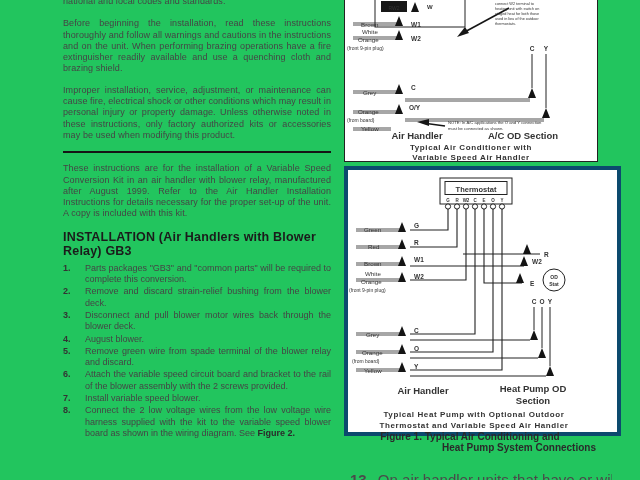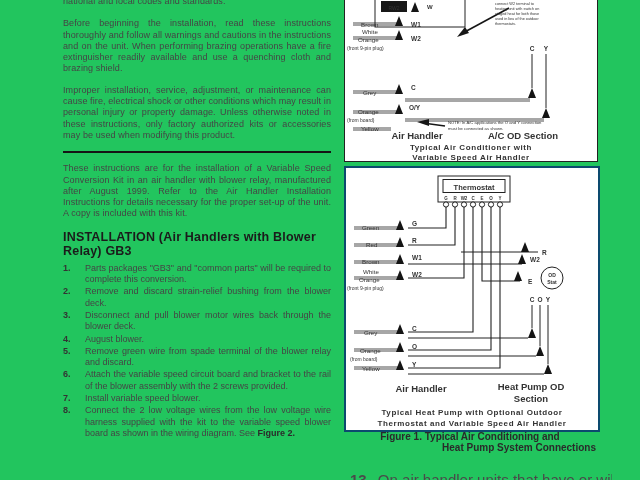--- a/index.html
+++ b/index.html
@@ -16,21 +16,21 @@
   ol.steps{list-style:none;margin:2px 0 0;padding:0;}
   ol.steps li{display:flex;font-size:9px;line-height:11.3px;margin-bottom:1px;}
   ol.steps .num{width:22px;flex:none;font-weight:bold;color:#333;}
   ol.steps .txt{flex:1;text-align:justify;}
   b{color:#2b2b2b;}
 
   
   .figcol{position:absolute;left:344px;top:0;width:280px;height:472px;}
   .diagbox{position:absolute;background:#fff;}
   .box1{left:0;top:0;width:252px;height:161px;border:1px solid #222;border-top:none;}
-  .box2{left:0;top:166px;width:252px;height:262px;border:2px solid #0c4a6e;}
+  .box2{left:0;top:166px;width:252px;height:262px;border:4px solid #0c4a6e;padding-left:17px;}
   .diagbox svg{position:absolute;left:0;top:0;}
   svg text{font-family:"Liberation Sans",sans-serif;fill:#333;}
   .figcap{position:absolute;width:252px;text-align:center;font-size:10px;font-weight:bold;color:#2a2a2a;}
   .rpara{position:absolute;left:14px;top:446px;width:256px;font-size:9px;line-height:11px;
          text-align:justify;color:#454545;margin:0;}
   .cutline{position:absolute;left:6px;top:471px;width:262px;font-size:15px;color:#4a4a4a;
            white-space:nowrap;overflow:hidden;margin:0;}
   .cutline .num{font-weight:bold;margin-right:7px;}
 </style>
 </head>

